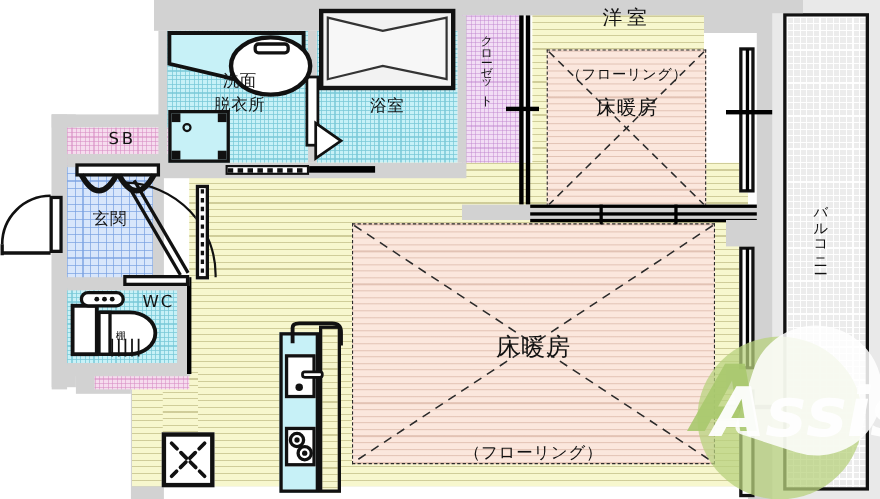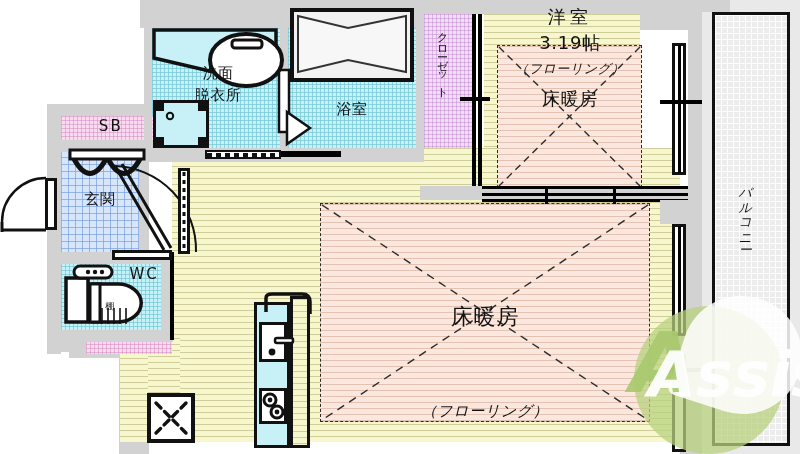--- a/index.html
+++ b/index.html
@@ -61,21 +61,21 @@
   }
   .fl-plain{background:#ffffff;}
   .fl-grey{background:#e9e9e9;}
 
   
   .lab{position:absolute;color:#111;white-space:nowrap;line-height:1.05;
        text-align:center;letter-spacing:.04em;}
   .lab.v{writing-mode:vertical-rl;text-orientation:upright;letter-spacing:.10em;}
   .big   {font-size:18px;font-weight:500;}
   .mid   {font-size:15px;}
-  .sml   {font-size:13px;font-style:italic;}
+  .sml   {font-size:13px;}
   .xsml  {font-size:11px;}
   .xxsml {font-size:9px;}
 
   
   .heatbox{border:1px dashed #2b2b2b;}
   .xline{position:absolute;overflow:visible;}
 
   
   .fx{position:absolute;box-sizing:border-box;border:3px solid #000;background:#fff;}
   .fx2{position:absolute;box-sizing:border-box;border:2px solid #000;background:#fff;}
@@ -294,26 +294,25 @@
   <svg class="xline" style="left:147px;top:393px;width:48px;height:50px;">
     <g stroke="#111" stroke-width="3.4" stroke-linecap="round" stroke-dasharray="7,5">
       <line x1="9" y1="10" x2="39" y2="40"></line>
       <line x1="39" y1="10" x2="9" y2="40"></line>
     </g>
   </svg>
 
   <div class="lab mid" style="left:188px;top:66px;width:60px;">洗面</div>
   <div class="lab mid" style="left:180px;top:88px;width:76px;">脱衣所</div>
 
-  <div class="lab mid" style="left:320px;top:102px;width:64px;">浴室</div>
+  <div class="lab mid" style="left:320px;top:89px;width:64px;">浴室</div>
 
   <div class="lab xsml v" style="left:436px;top:24px;">クローゼット</div>
 
   <div class="lab big" style="left:525px;top:8px;width:90px;letter-spacing:.24em;">洋室</div>
-  <div class="lab big" style="left:510px;top:34px;width:120px;">3.19帖</div>
   <div class="lab sml" style="left:500px;top:62px;width:140px;">（フローリング）</div>
   <div class="lab big" style="left:514px;top:90px;width:112px;">床暖房</div>
 
   <div class="lab big" style="left:424px;top:305px;width:122px;font-size:22px;">床暖房</div>
   <div class="lab sml" style="left:404px;top:404px;width:162px;font-size:15px;">（フローリング）</div>
 
   <div class="lab mid" style="left:70px;top:192px;width:60px;">玄関</div>
 
   <div class="lab mid" style="left:122px;top:267px;width:44px;letter-spacing:.12em;">WC</div>
   <div class="lab xxsml" style="left:98px;top:302px;width:24px;">棚</div>

